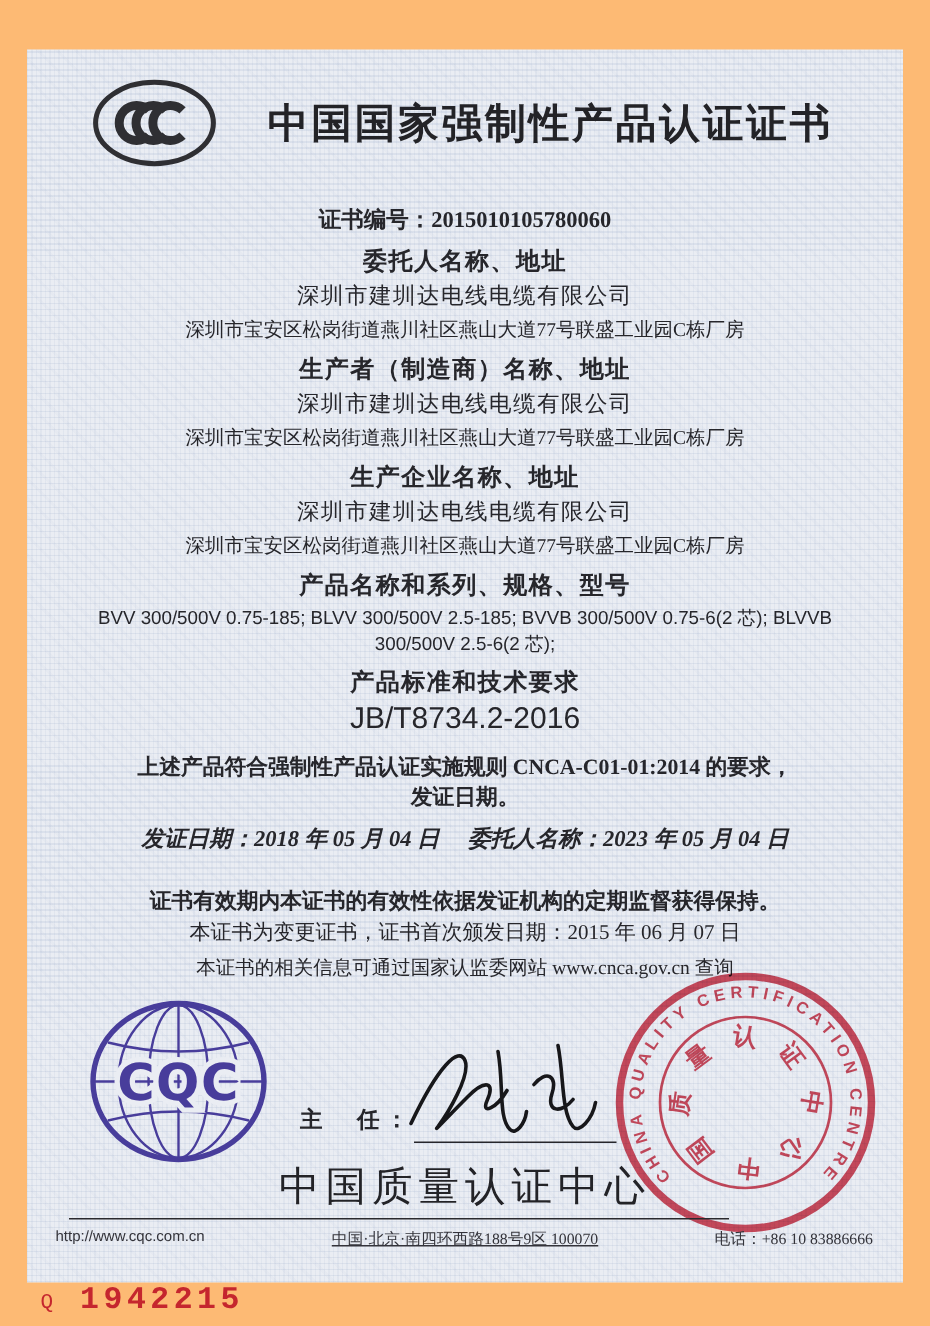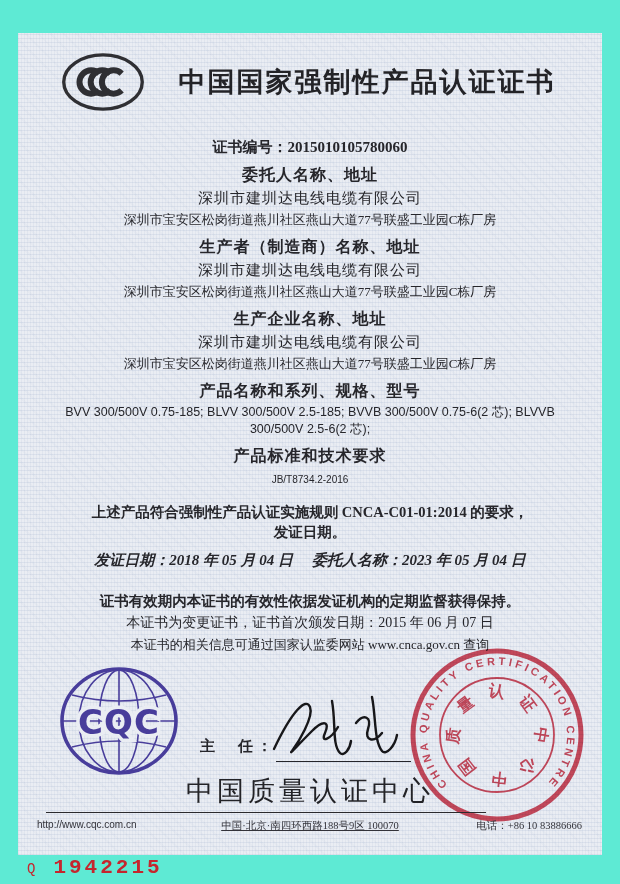--- a/index.html
+++ b/index.html
@@ -1,21 +1,21 @@
 <!DOCTYPE html>
 <html><head>
 <meta charset="utf-8">
 <style>
   html,body{margin:0;padding:0;}
   body{
     width:620px;height:884px;background:#ffffff;
     font-family:"Liberation Serif","DejaVu Serif",serif;
     color:#26262b;position:relative;overflow:hidden;
   }
-  .page{position:absolute;inset:0;background:#5eead4;}
+  .page{position:absolute;inset:0;background:#fdba74;}
 
   
   .cert{
     position:absolute;left:18px;top:33px;width:584px;height:822px;
     background-color:#eaedf3;
     background-image:
       repeating-linear-gradient(0deg, rgba(140,160,195,.16) 0 1px, rgba(255,255,255,0) 1px 4px),
       repeating-linear-gradient(90deg, rgba(140,160,195,.10) 0 1px, rgba(255,255,255,0) 1px 3px),
       repeating-linear-gradient(45deg, rgba(150,168,200,.05) 0 2px, rgba(255,255,255,0) 2px 9px);
     text-align:center;
@@ -32,21 +32,21 @@
 
   
   .sec{margin-top:7px;}
   .sec-h{font-size:16px;font-weight:bold;line-height:22px;letter-spacing:1px;}
   .line-lg{font-size:15px;line-height:21px;margin-top:2px;letter-spacing:1px;}
   .line-sm{font-size:13px;line-height:19px;margin-top:1px;}
   .line-spec{
     font-family:"Liberation Sans","DejaVu Sans",sans-serif;
     font-size:12.5px;line-height:17px;margin:2px auto 0;max-width:530px;
   }
-  .line-std{font-family:"Liberation Sans","DejaVu Sans",sans-serif;font-size:10px;line-height:21px;margin-top:2px;}
+  .line-std{font-family:"Liberation Sans","DejaVu Sans",sans-serif;font-size:20px;line-height:21px;margin-top:2px;}
   .pre{white-space:pre-line;}
 
   .compliance{margin:12px auto 0;max-width:552px;font-size:14.5px;font-weight:bold;line-height:20px;}
   .dates{margin-top:8px;display:flex;justify-content:center;gap:19px;font-size:15px;font-weight:bold;line-height:21px;font-style:italic;}
   .maintenance{margin-top:20px;font-size:14.5px;font-weight:bold;line-height:20px;}
   .change-note{margin-top:2px;font-size:14px;line-height:20px;}
   .info-note{margin-top:2px;font-size:13px;line-height:19px;}
 
   
   .cqc-logo{position:absolute;left:40px;top:632px;width:122px;height:112px;}

